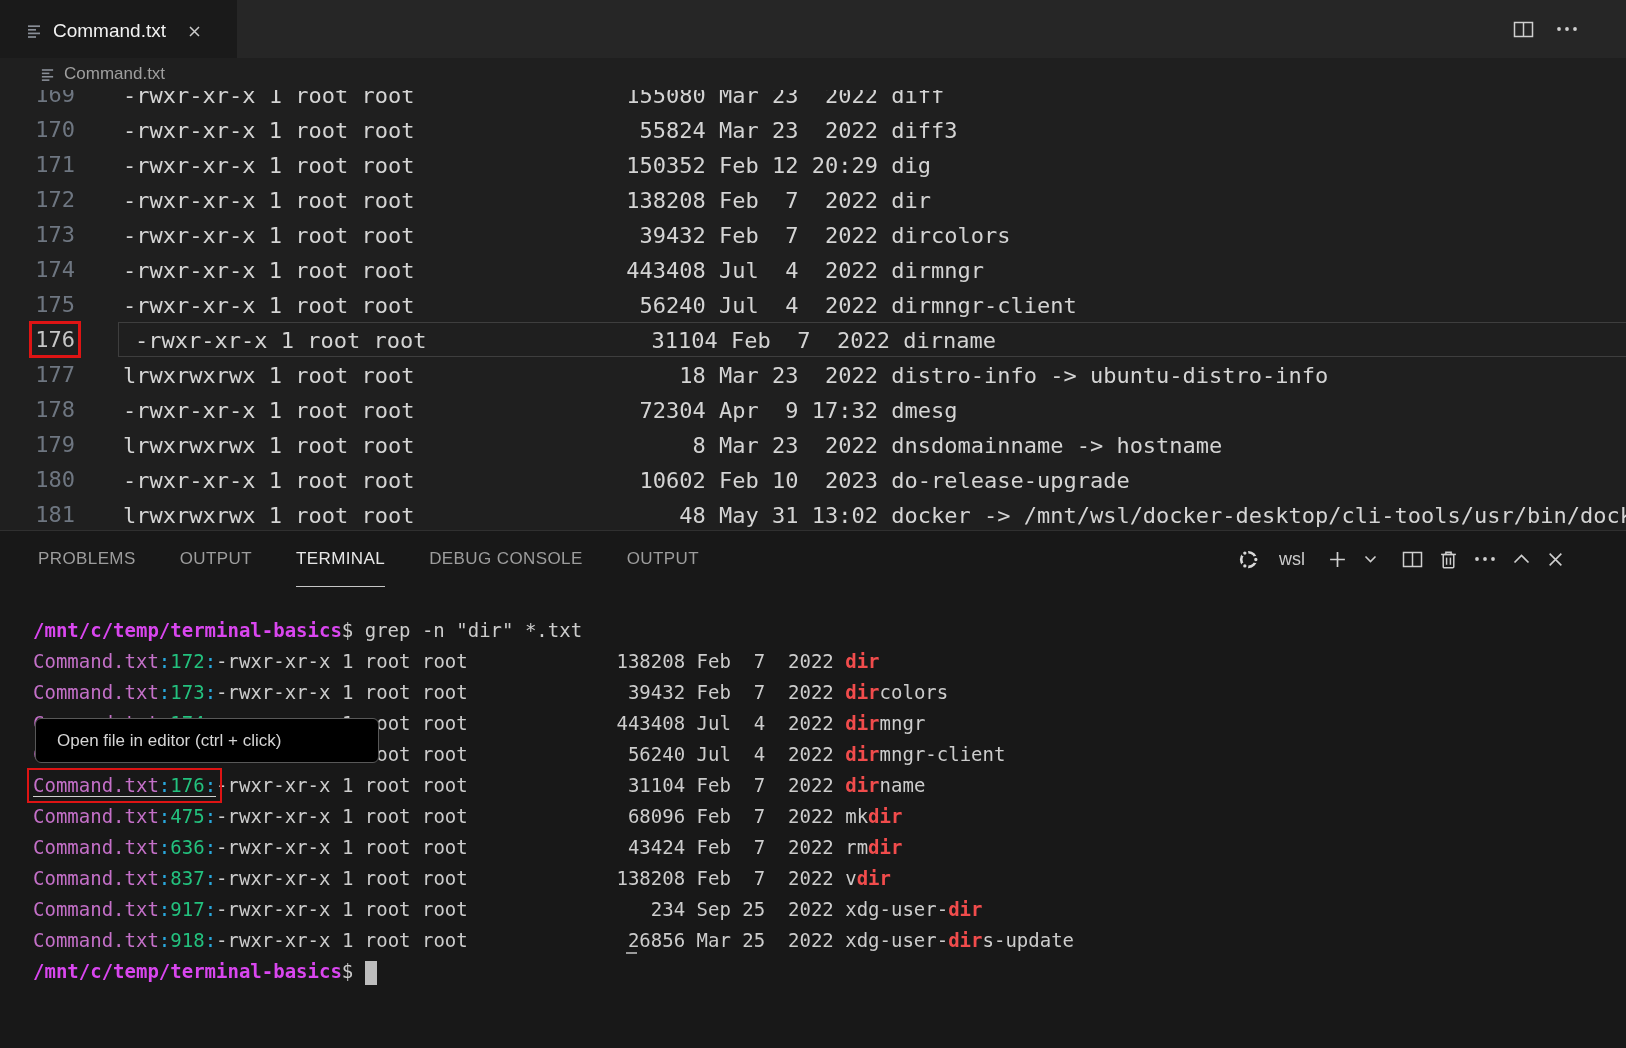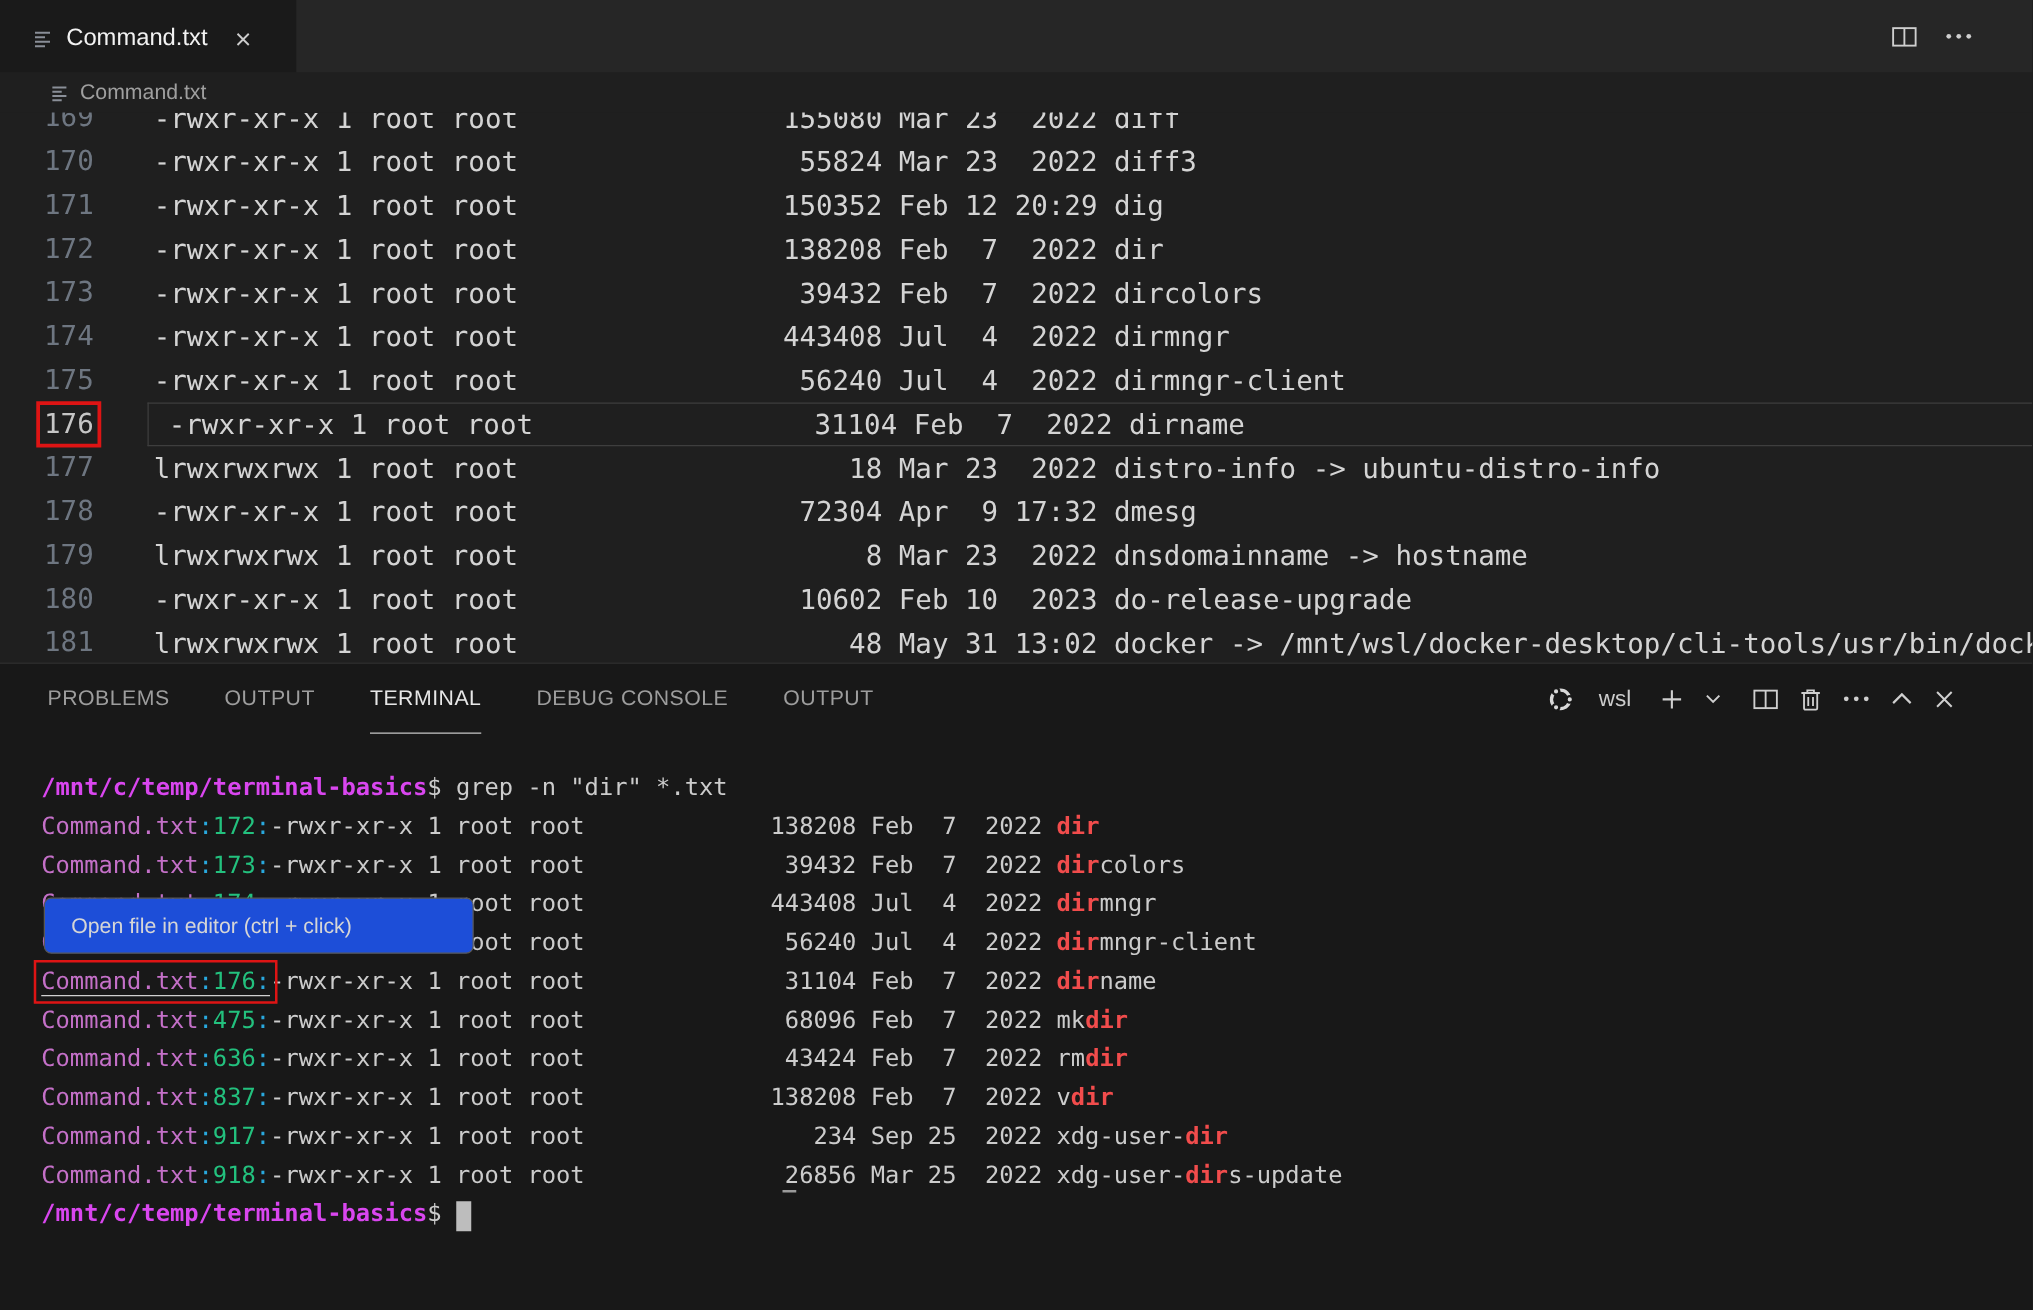--- a/index.html
+++ b/index.html
@@ -51,21 +51,21 @@
   .s-path{color:#d946ef;font-weight:bold;}
   .s-file{color:#C470C8;}
   .s-sep{color:#29A8DD;}
   .s-num{color:#23C17E;}
   .s-match{color:#F14C4C;font-weight:bold;text-align:center;}
   .s-cursor{display:inline-block;width:12px;height:24px;background:#BDBDBD;vertical-align:-5px;}
   .link-annot{outline:2px solid #DE1414;outline-offset:4px;border-bottom:1px solid #D0D0D0;}
 
   
   .tooltip{position:absolute;left:35px;top:718px;width:344px;height:45px;box-sizing:border-box;z-index:9;
-           background:#1d4ed8;border:1px solid #585858;border-radius:6px;display:flex;align-items:center;
+           background:#000000;border:1px solid #585858;border-radius:6px;display:flex;align-items:center;
            padding-left:21px;color:#D6D6D6;font-size:17px;}
   .stray-underscore{position:absolute;left:626px;top:952px;width:11px;height:2px;background:#9A9A9A;z-index:5;}
   svg{display:block;}
 </style>
 </head>
 <body>
 
 <div class="tabbar">
   <div class="tab">
     <span class="icon">

